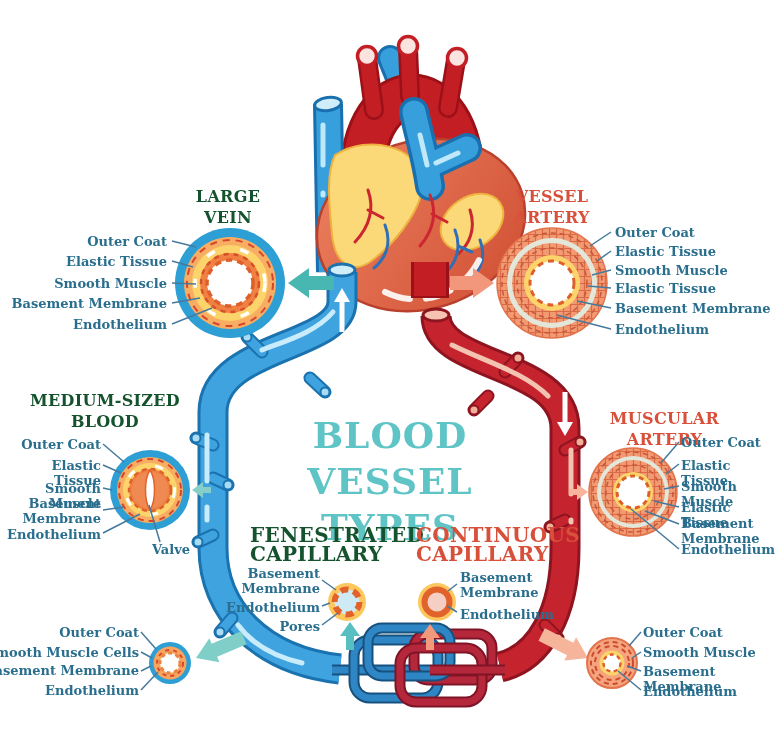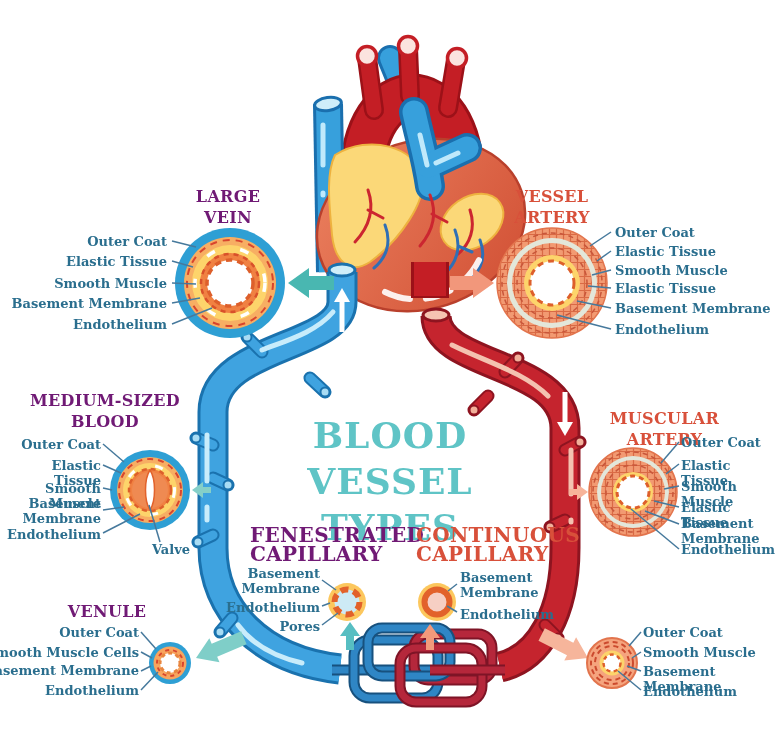--- a/index.html
+++ b/index.html
@@ -1,21 +1,21 @@
 <!DOCTYPE html>
 <html><head>
 <meta charset="utf-8">
 <style>
   html,body{margin:0;padding:0;background:#fff;}
   #stage{position:relative;width:780px;height:750px;background:#ffffff;overflow:hidden;
          font-family:"DejaVu Serif","Liberation Serif",serif;}
   #art{position:absolute;left:0;top:0;}
   .sec-title{position:absolute;font-weight:bold;text-align:center;white-space:pre-line;
              line-height:21px;font-size:16px;letter-spacing:.3px;}
-  .sec-title.blue{color:#701a75;}
+  .sec-title.blue{color:#14532d;}
   .sec-title.red{color:#d8503a;}
   .main-title{position:absolute;left:230px;top:412px;width:320px;text-align:center;
               font-weight:bold;font-size:36px;line-height:46px;letter-spacing:1px;
               color:#5fc4c6;white-space:pre-line;}
   .lbl{position:absolute;font-weight:bold;font-size:13px;line-height:15px;color:#2a6e8e;
        white-space:pre-line;}
   .lbl.r{text-align:right;}
   .lbl.l{text-align:left;}
   .cap-title{font-size:20px;line-height:19px;}
 </style>
@@ -320,21 +320,20 @@
   <div class="sec-title red" style="left:597px;top:392px;width:135px;margin-top:16px;">MUSCULAR
 ARTERY</div>
   <div class="lbl l" style="left:681px;top:435px;width:95px;">Outer Coat</div>
   <div class="lbl l" style="left:681px;top:458px;width:95px;">Elastic Tissue</div>
   <div class="lbl l" style="left:681px;top:479px;width:99px;">Smooth Muscle</div>
   <div class="lbl l" style="left:681px;top:500px;width:95px;">Elastic Tissue</div>
   <div class="lbl l" style="left:681px;top:516px;width:95px;">Basement
 Membrane</div>
   <div class="lbl l" style="left:681px;top:542px;width:95px;">Endothelium</div>
 
-  <div class="sec-title blue" style="left:47px;top:601px;width:120px;">VENULE</div>
   <div class="lbl r" style="right:641px;top:625px;width:170px;">Outer Coat</div>
   <div class="lbl r" style="right:641px;top:645px;width:170px;">Smooth Muscle Cells</div>
   <div class="lbl r" style="right:641px;top:663px;width:170px;">Basement Membrane</div>
   <div class="lbl r" style="right:641px;top:683px;width:170px;">Endothelium</div>
 
   <div class="lbl l" style="left:643px;top:625px;width:135px;">Outer Coat</div>
   <div class="lbl l" style="left:643px;top:645px;width:135px;">Smooth Muscle</div>
   <div class="lbl l" style="left:643px;top:664px;width:137px;">Basement Membrane</div>
   <div class="lbl l" style="left:643px;top:684px;width:135px;">Endothelium</div>
 

